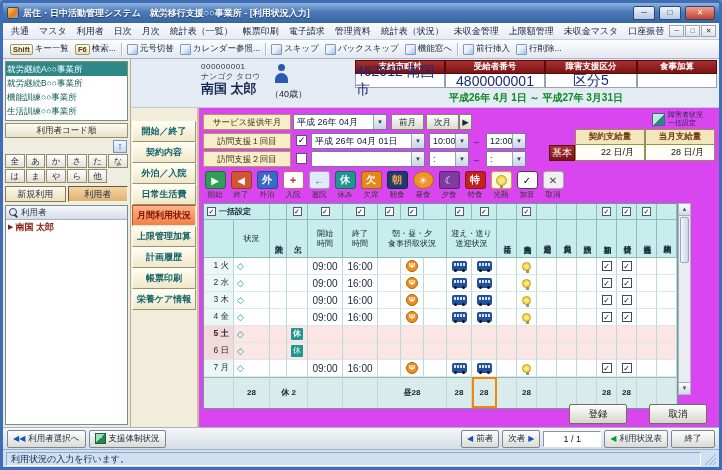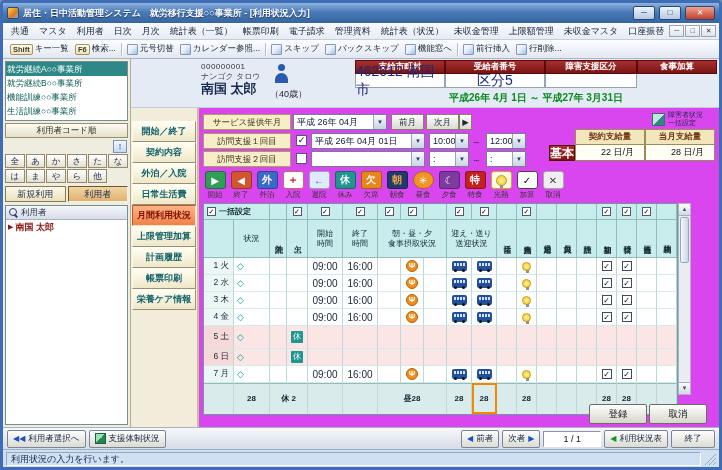--- a/index.html
+++ b/index.html
@@ -70,21 +70,21 @@
 .dd-btn{width:13px;height:100%;background:linear-gradient(#f8fafc,#c9d4e4);border-left:1px solid #97a4b6;text-align:center;font-size:6px;line-height:14px;color:#2c3c58}
 .small-btn{position:absolute;height:16px;background:linear-gradient(#fdfdfc,#dbdacf);border:1px solid #84816e;font-size:8.5px;text-align:center;line-height:14px;color:#1c2438}
 .chk{position:absolute;width:11px;height:11px;background:#fff;border:1px solid #4d5a72;font-size:9px;line-height:9px;text-align:center;color:#000;font-weight:bold}
 .tilde{position:absolute;font-size:9px;color:#223}
 .bulk-status{position:absolute;right:16px;top:3px;display:flex;align-items:center;gap:3px}
 .bs-icon{width:13px;height:13px;background:linear-gradient(135deg,#bfe8e2 50%,#2e8888 50%);border:1px solid #3c6c66}
 .bs-txt{font-size:7px;color:#1c2a40;line-height:1.2;white-space:nowrap}
 .supply{position:absolute;right:4px;top:21px;display:grid;grid-template-columns:26px 70px 70px;grid-auto-rows:16px}
 .sup-empty{background:transparent}
 .sup-hdr{background:#f3e6bd;border:1px solid #9d8c56;color:#6e3a10;font-weight:bold;font-size:8.5px;display:flex;align-items:center;justify-content:center}
-.sup-basic{background:linear-gradient(#a83030,#7a1414);border:1px solid #5a0808;color:#fff;font-size:12px;font-weight:bold;display:flex;align-items:center;justify-content:center}
+.sup-basic{background:linear-gradient(#a83030,#7a1414);border:1px solid #5a0808;color:#fff;font-size:10px;font-weight:normal;display:flex;align-items:center;justify-content:center}
 .sup-val{background:#fffef4;border:1px solid #9d8c56;border-top:none;color:#111;font-size:9px;display:flex;align-items:center;justify-content:flex-end;padding-right:10px}
 
 .stamps{position:absolute;left:3px;top:63px;display:flex}
 .stamp{width:26px;display:flex;flex-direction:column;align-items:center}
 .stamp-ico{width:21px;height:18px;border-radius:3px;border:1px solid rgba(0,0,0,.3);display:flex;align-items:center;justify-content:center;font-size:10px;font-weight:bold}
 .stamp-label{font-size:7.5px;color:#333;margin-top:1px;white-space:nowrap}
 .st-start{background:#2f9e57;color:#fff}
 .st-end{background:#d2552f;color:#fff}
 .st-overnight{background:#3b69c9;color:#fff}
 .st-hospital{background:#fff;color:#d01010;border-color:#c66}
@@ -272,20 +272,21 @@
       <span class="u-kana">ナンゴク タロウ</span>
       <span class="u-name">南国 太郎</span>
       <span class="person"></span>
       <span class="u-age">（40歳）</span>
       <div class="recipient">
         <div class="rc-h">支給市町村</div>
         <div class="rc-h">受給者番号</div>
         <div class="rc-h">障害支援区分</div>
         <div class="rc-h">食事加算</div>
         <div class="rc-v">462012 南国市</div>
+        <div class="rc-v">4800000001</div>
         <div class="rc-v">区分5</div>
         <div class="rc-v"></div>
       </div>
       <div class="period">平成26年 4月 1日 ～ 平成27年 3月31日</div>
     </div>
 
     <div class="nav-col" id="nav-col">
         <div class="nav-btn">開始／終了</div>
         <div class="nav-btn">契約内容</div>
         <div class="nav-btn">外泊／入院</div>
@@ -624,21 +625,21 @@
             <div class="cell" style="grid-column: 16 / span 1;"></div>
             <div class="cell" style="grid-column: 17 / span 1;">
               <span class="rowchk">✓</span>
             </div>
             <div class="cell" style="grid-column: 18 / span 1;">
               <span class="rowchk">✓</span>
             </div>
             <div class="cell" style="grid-column: 19 / span 1;"></div>
             <div class="cell" style="grid-column: 20 / span 1;"></div>
           </div>
-          <div class="trow body wkend" style="grid-template-columns: 30px 36px 17px 21px 35px 35px 23px 23px 23px 25px 25px 20px 20px 20px 20px 20px 20px 20px 20px 20px; height: 23px;">
+          <div class="trow body wkend" style="grid-template-columns: 30px 36px 17px 21px 35px 35px 23px 23px 23px 25px 25px 20px 20px 20px 20px 20px 20px 20px 20px 20px; height: 17px; font-weight: bold;">
             <div class="cell daycell" style="grid-column: 1 / span 1;">5 土</div>
             <div class="cell statuscell" style="grid-column: 2 / span 1;">◇</div>
             <div class="cell" style="grid-column: 3 / span 1;"></div>
             <div class="cell" style="grid-column: 4 / span 1;">
               <span class="restbadge">休</span>
             </div>
             <div class="cell timecell" style="grid-column: 5 / span 1;"></div>
             <div class="cell timecell" style="grid-column: 6 / span 1;"></div>
             <div class="cell" style="grid-column: 7 / span 1;"></div>
             <div class="cell" style="grid-column: 8 / span 1;"></div>
@@ -732,21 +733,21 @@
             <div class="cell" style="grid-column: 19 / span 1;"></div>
             <div class="cell" style="grid-column: 20 / span 1;"></div>
           </div>
         </div>
       <div class="vscroll">
         <div class="vs-btn">▲</div>
         <div class="vs-thumb"></div>
         <div class="vs-btn dn">▼</div>
       </div>
 
-      <div class="action-btn" style="right:72px">登録</div>
+      <div class="action-btn" style="right:92px">登録</div>
       <div class="action-btn" style="right:12px">取消</div>
     </div>
   </div>
 
   <div class="bottom-bar">
     <div class="bb-btn">
       <span class="arrow-blue">◀◀</span>
       <span>利用者選択へ</span>
     </div>
     <div class="bb-btn">

